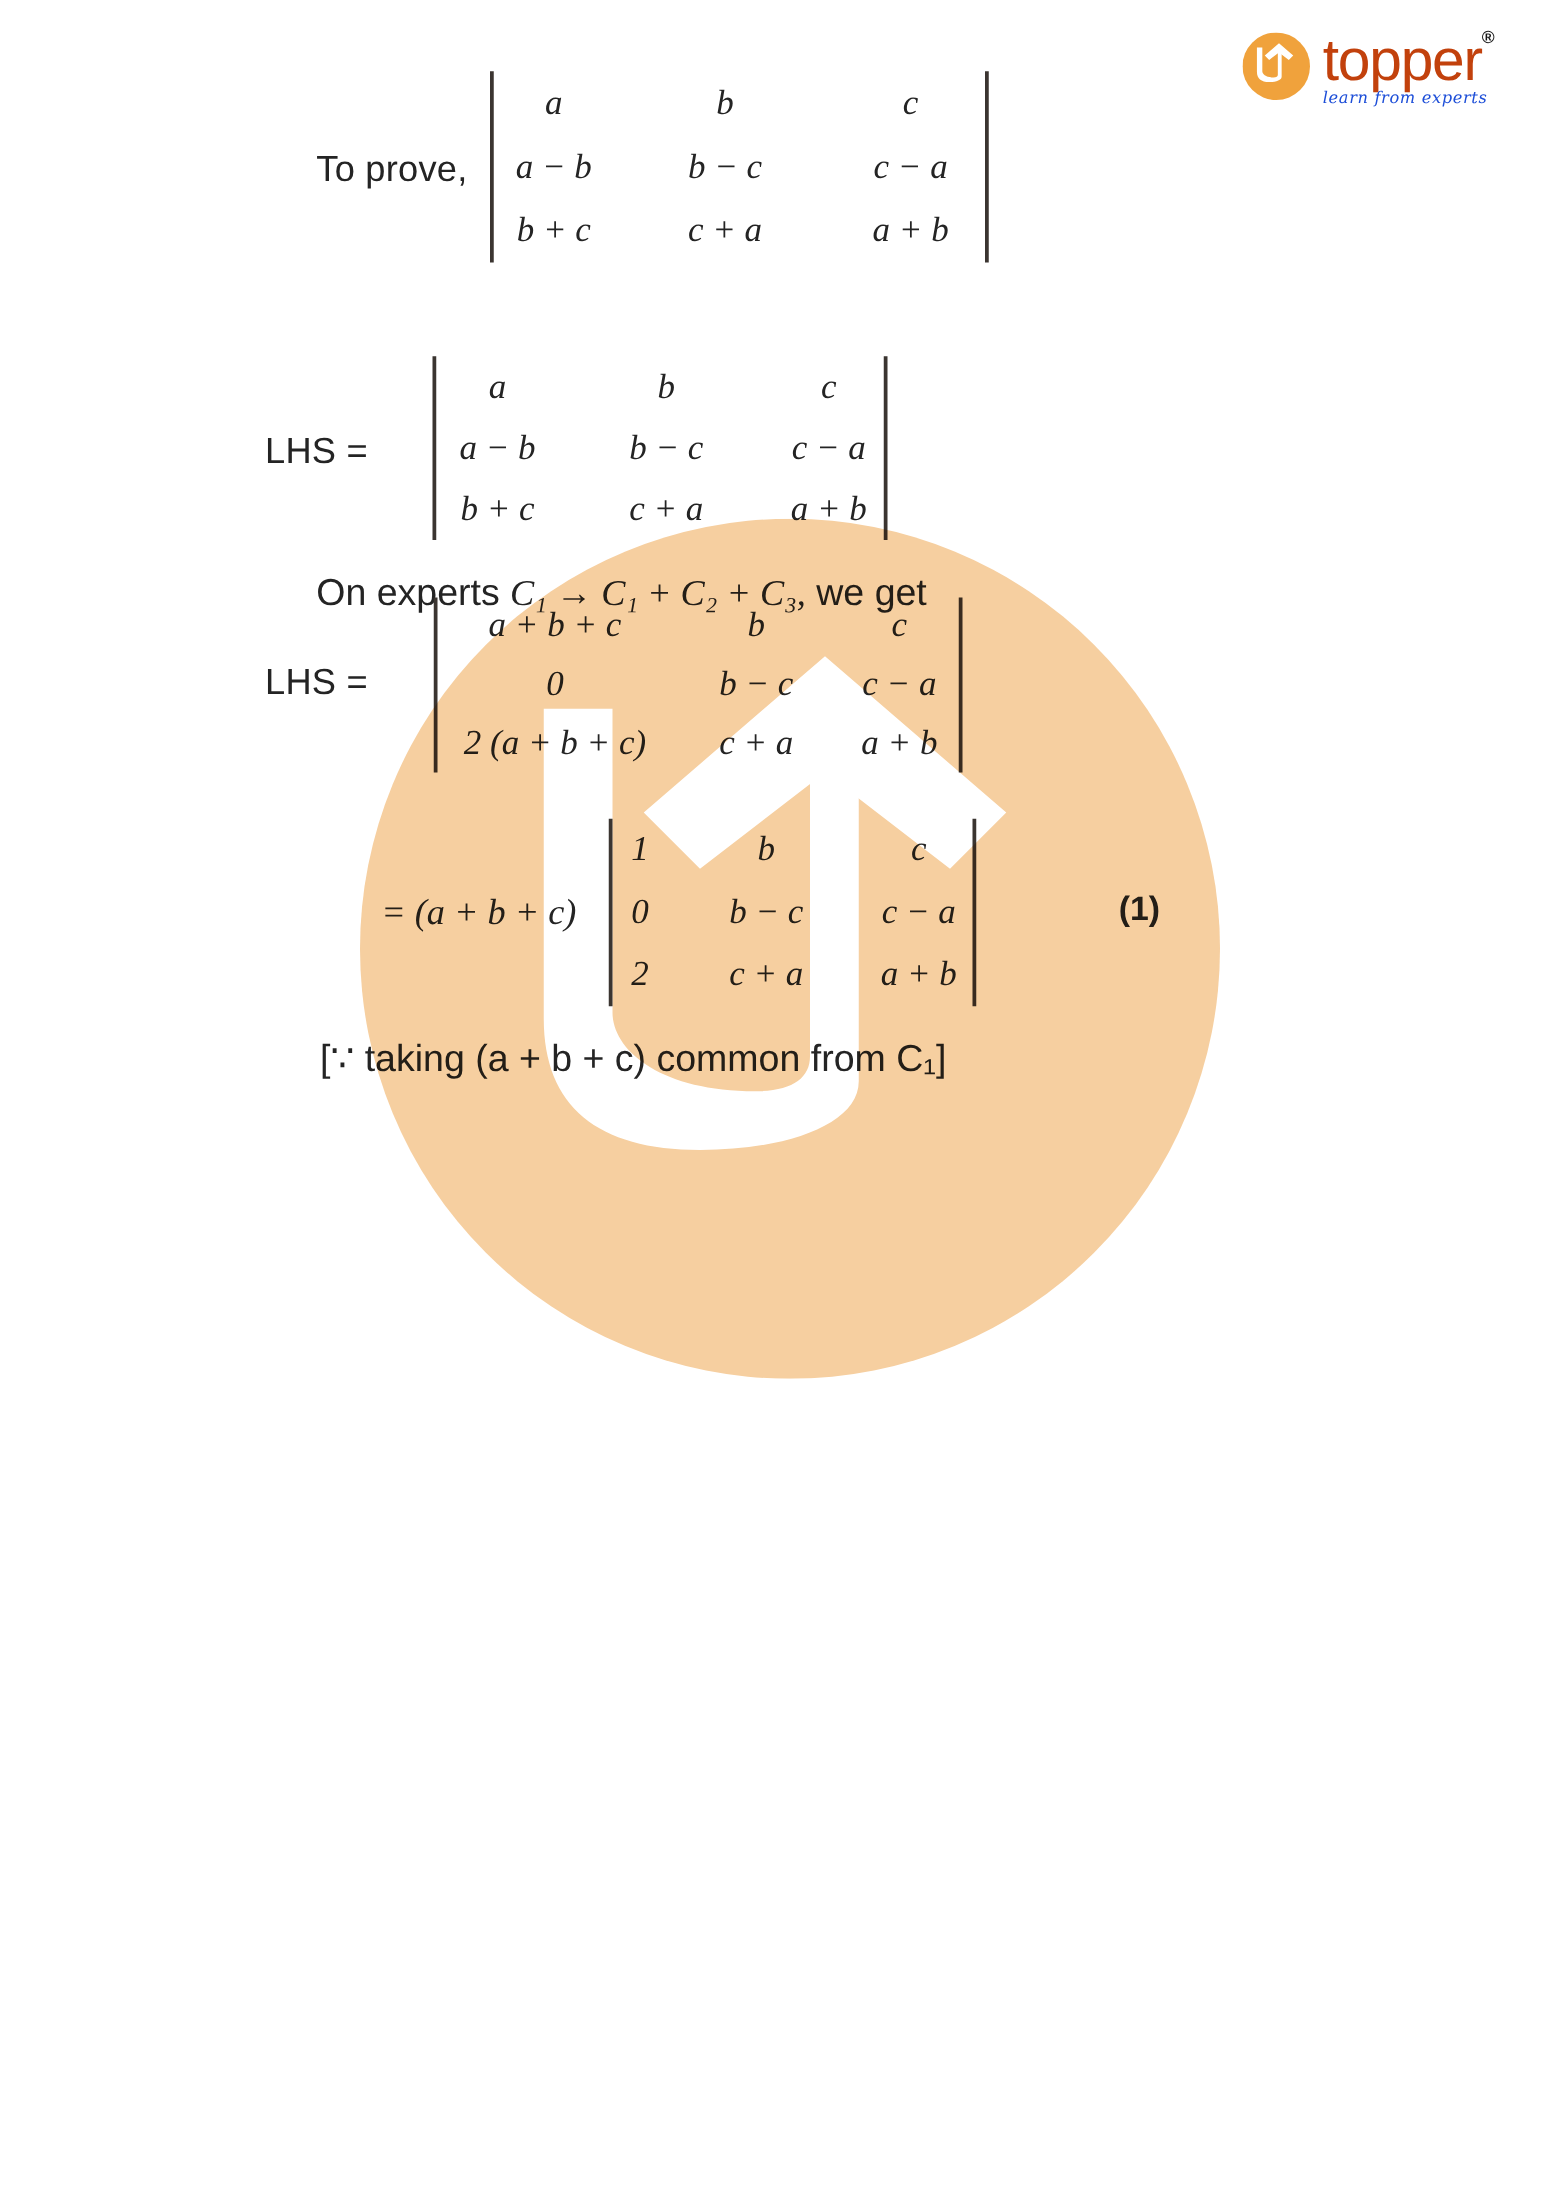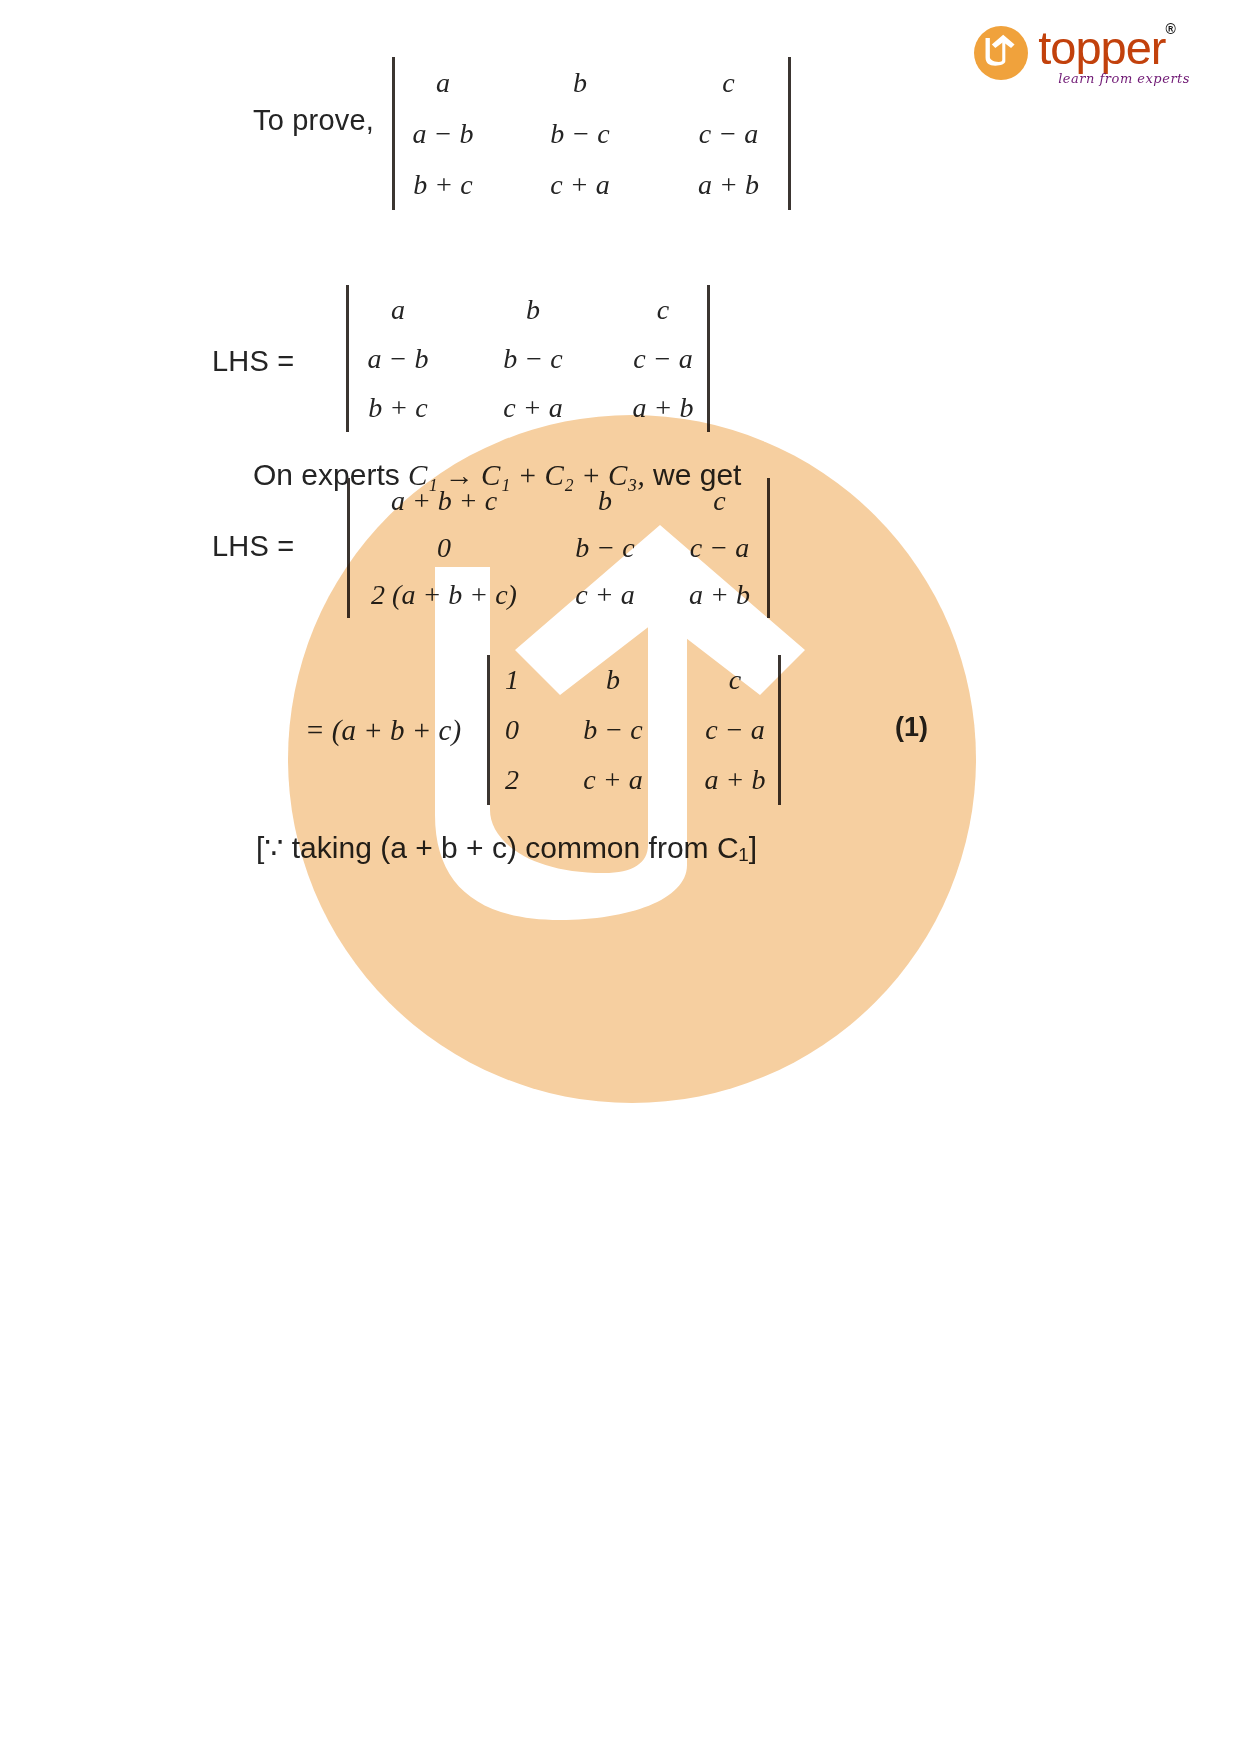--- a/index.html
+++ b/index.html
@@ -33,31 +33,31 @@
   
   .logo{position:absolute;top:24px;right:36px;display:flex;align-items:flex-start;}
   .logo-mark{width:54px;height:54px;margin-right:10px;margin-top:2px;}
   .logo-text-wrap{position:relative;line-height:1;}
   .brand{
     font-size:47px;font-weight:normal;letter-spacing:-1px;color:#c2410c;
     font-family:"Liberation Sans","DejaVu Sans",sans-serif;
   }
   .reg{font-size:14px;font-weight:bold;vertical-align:top;position:relative;top:-2px;color:#161616;}
   .tagline{
-    text-align:right;font-size:13px;font-style:italic;color:#701a75;
+    text-align:right;font-size:13px;font-style:italic;color:#1d4ed8;
     font-family:"DejaVu Serif","Liberation Serif",serif;
-    margin-top:1px;padding-right:14px;letter-spacing:.5px;margin-left:20px;
+    margin-top:1px;padding-right:14px;letter-spacing:.5px;
   }
 </style>
 </head>
 <body>
 
 <div id="page">
 
-  <div class="abs label" style="left:253px;top:104px;">To prove,</div>
+  <div class="abs label" style="left:253px;top:120px;">To prove,</div>
 
   <div class="det math" style="left:392px;top:57px;width:393px;height:153px;grid-template-columns:96px 178px 1fr;">
     <div class="cell">a</div>
     <div class="cell">b</div>
     <div class="cell">c</div>
     <div class="cell">a − b</div>
     <div class="cell">b − c</div>
     <div class="cell">c − a</div>
     <div class="cell">b + c</div>
     <div class="cell">c + a</div>

